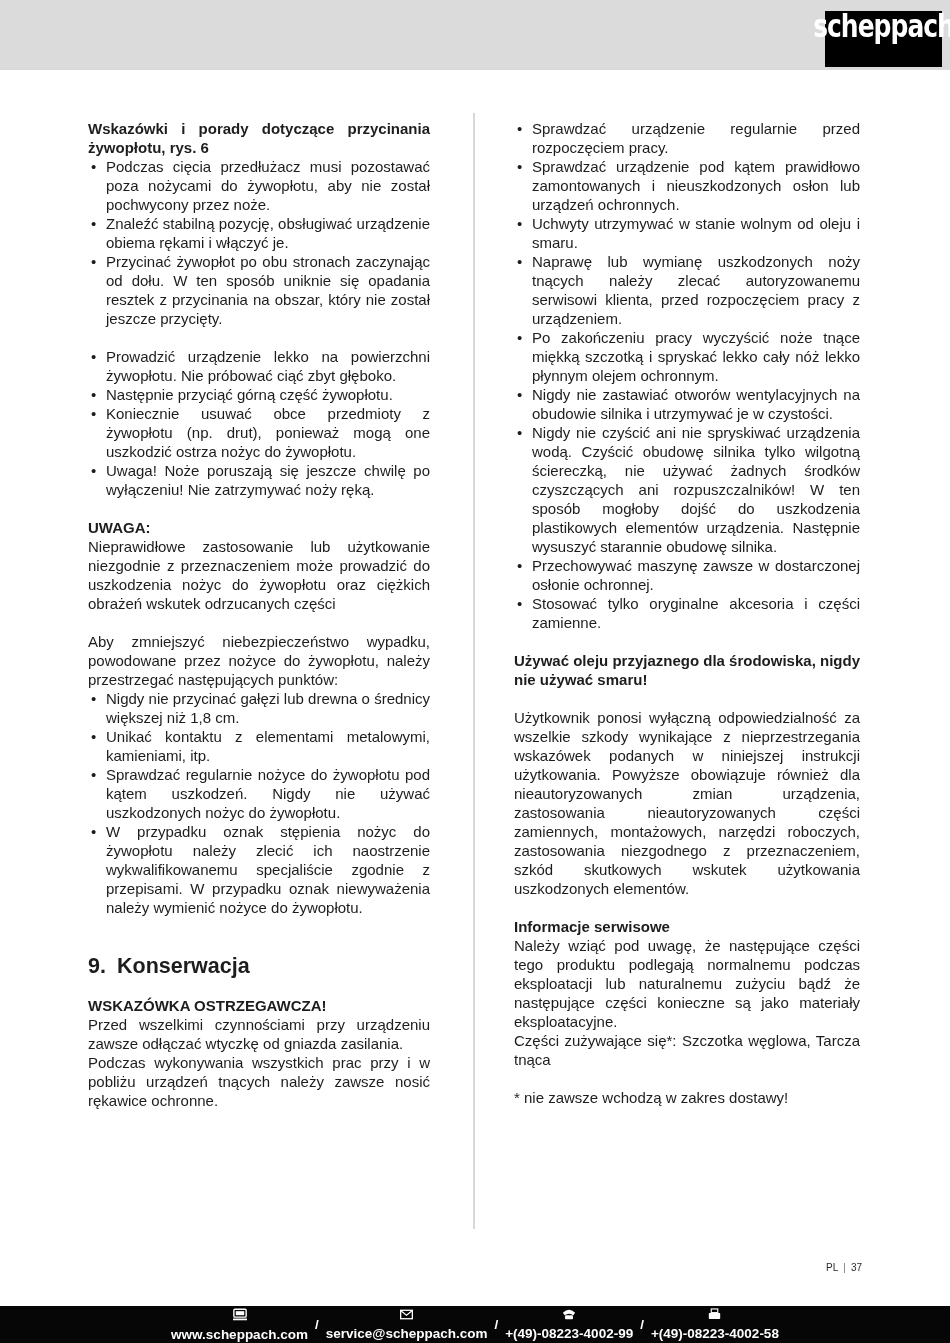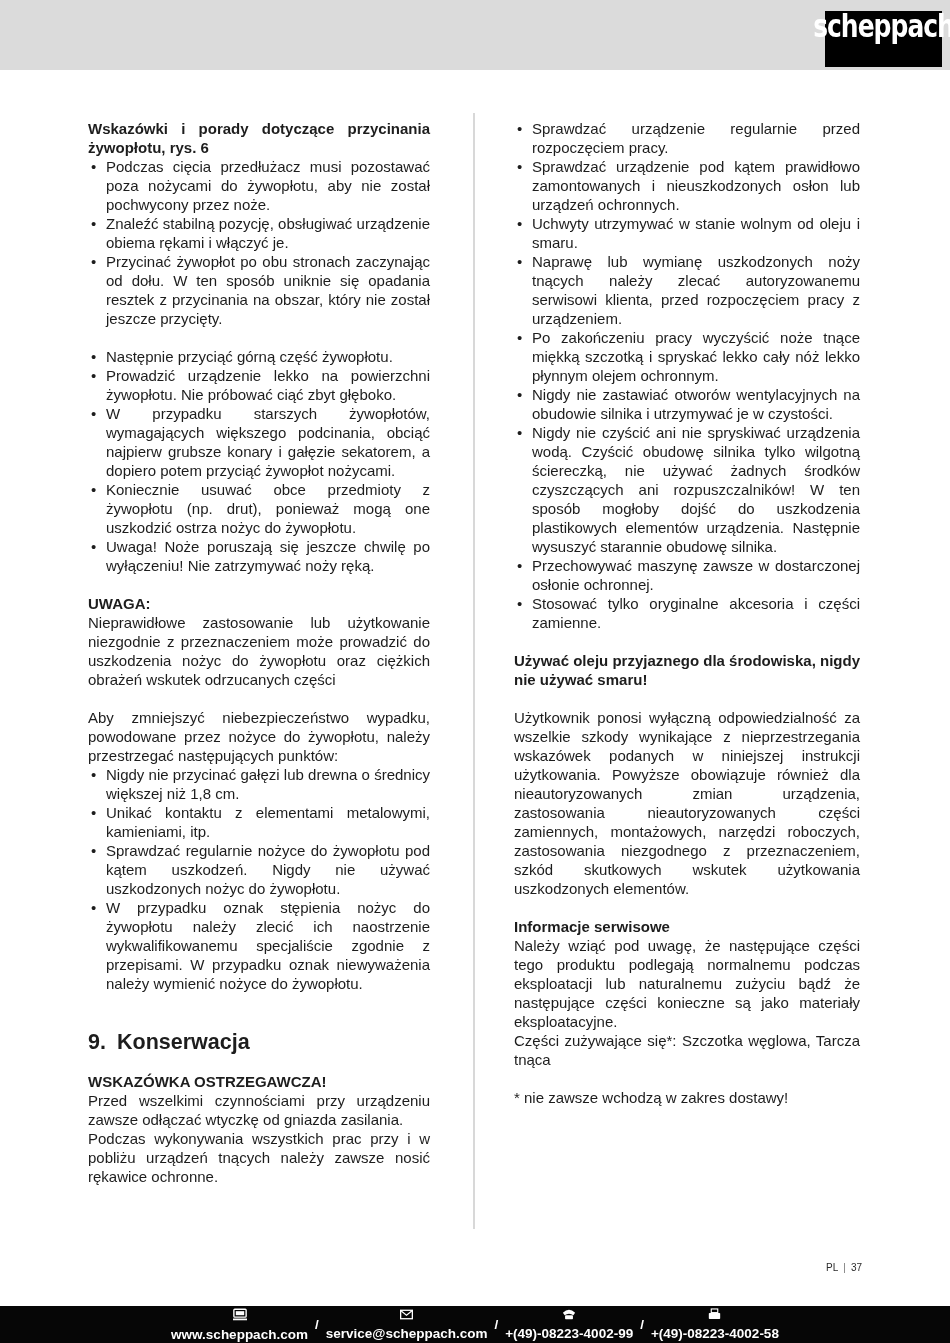--- a/index.html
+++ b/index.html
@@ -68,23 +68,22 @@
 
   <div class="col col-left">
       <div class="doc-h3">Wskazówki i porady dotyczące przycinania żywopłotu, rys. 6</div>
       <ul class="doc-ul">
         <li>Podczas cięcia przedłużacz musi pozostawać poza nożycami do żywopłotu, aby nie został pochwycony przez noże.</li>
         <li>Znaleźć stabilną pozycję, obsługiwać urządzenie obiema rękami i włączyć je.</li>
         <li>Przycinać żywopłot po obu stronach zaczynając od dołu. W ten sposób uniknie się opadania resztek z przycinania na obszar, który nie został jeszcze przycięty.</li>
       </ul>
       <div class="gap"></div>
       <ul class="doc-ul">
+        <li>Prowadzić urządzenie lekko na powierzchni żywopłotu. Nie próbować ciąć zbyt głęboko.</li>
         <li>Następnie przyciąć górną część żywopłotu.</li>
-        <li>Prowadzić urządzenie lekko na powierzchni żywopłotu. Nie próbować ciąć zbyt głęboko.</li>
-        <li>W przypadku starszych żywopłotów, wymagających większego podcinania, obciąć najpierw grubsze konary i gałęzie sekatorem, a dopiero potem przyciąć żywopłot nożycami.</li>
         <li>Koniecznie usuwać obce przedmioty z żywopłotu (np. drut), ponieważ mogą one uszkodzić ostrza nożyc do żywopłotu.</li>
         <li>Uwaga! Noże poruszają się jeszcze chwilę po wyłączeniu! Nie zatrzymywać noży ręką.</li>
       </ul>
       <div class="gap"></div>
       <div class="doc-h3">UWAGA:</div>
       <p class="doc-p">Nieprawidłowe zastosowanie lub użytkowanie niezgodnie z przeznaczeniem może prowadzić do uszkodzenia nożyc do żywopłotu oraz ciężkich obrażeń wskutek odrzucanych części</p>
       <div class="gap"></div>
       <p class="doc-p">Aby zmniejszyć niebezpieczeństwo wypadku, powodowane przez nożyce do żywopłotu, należy przestrzegać następujących punktów:</p>
       <ul class="doc-ul">
         <li>Nigdy nie przycinać gałęzi lub drewna o średnicy większej niż 1,8 cm.</li>

